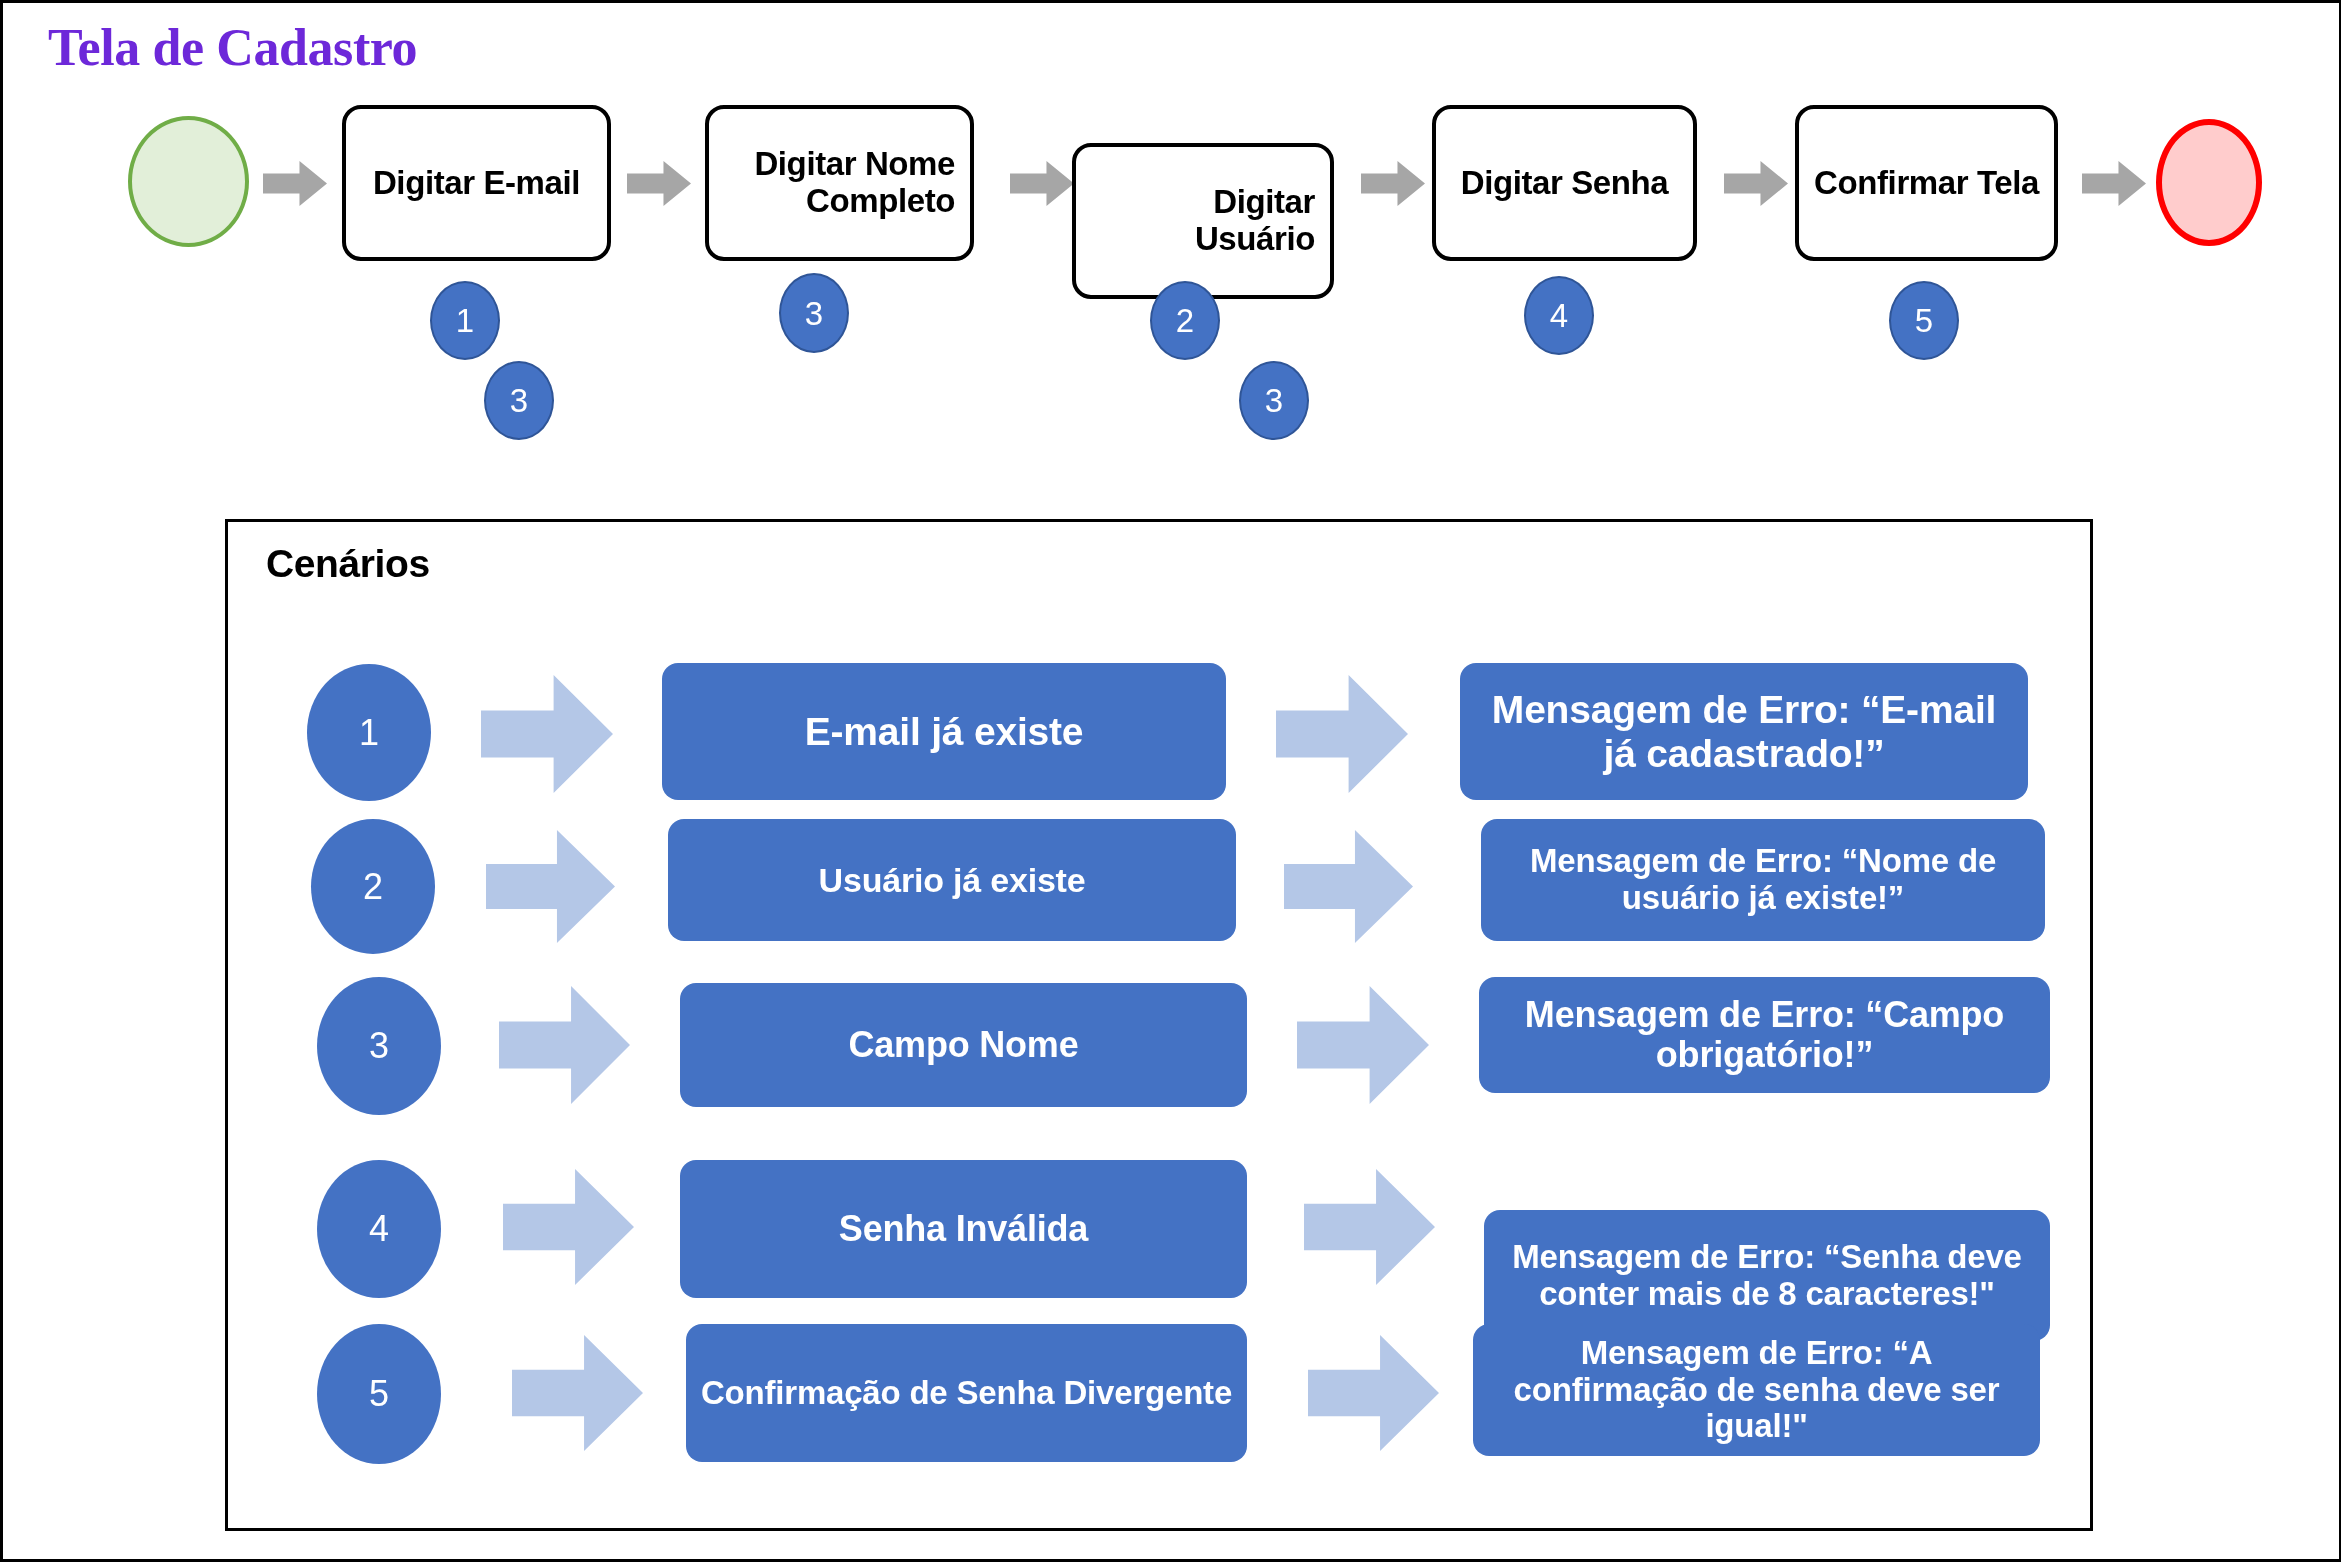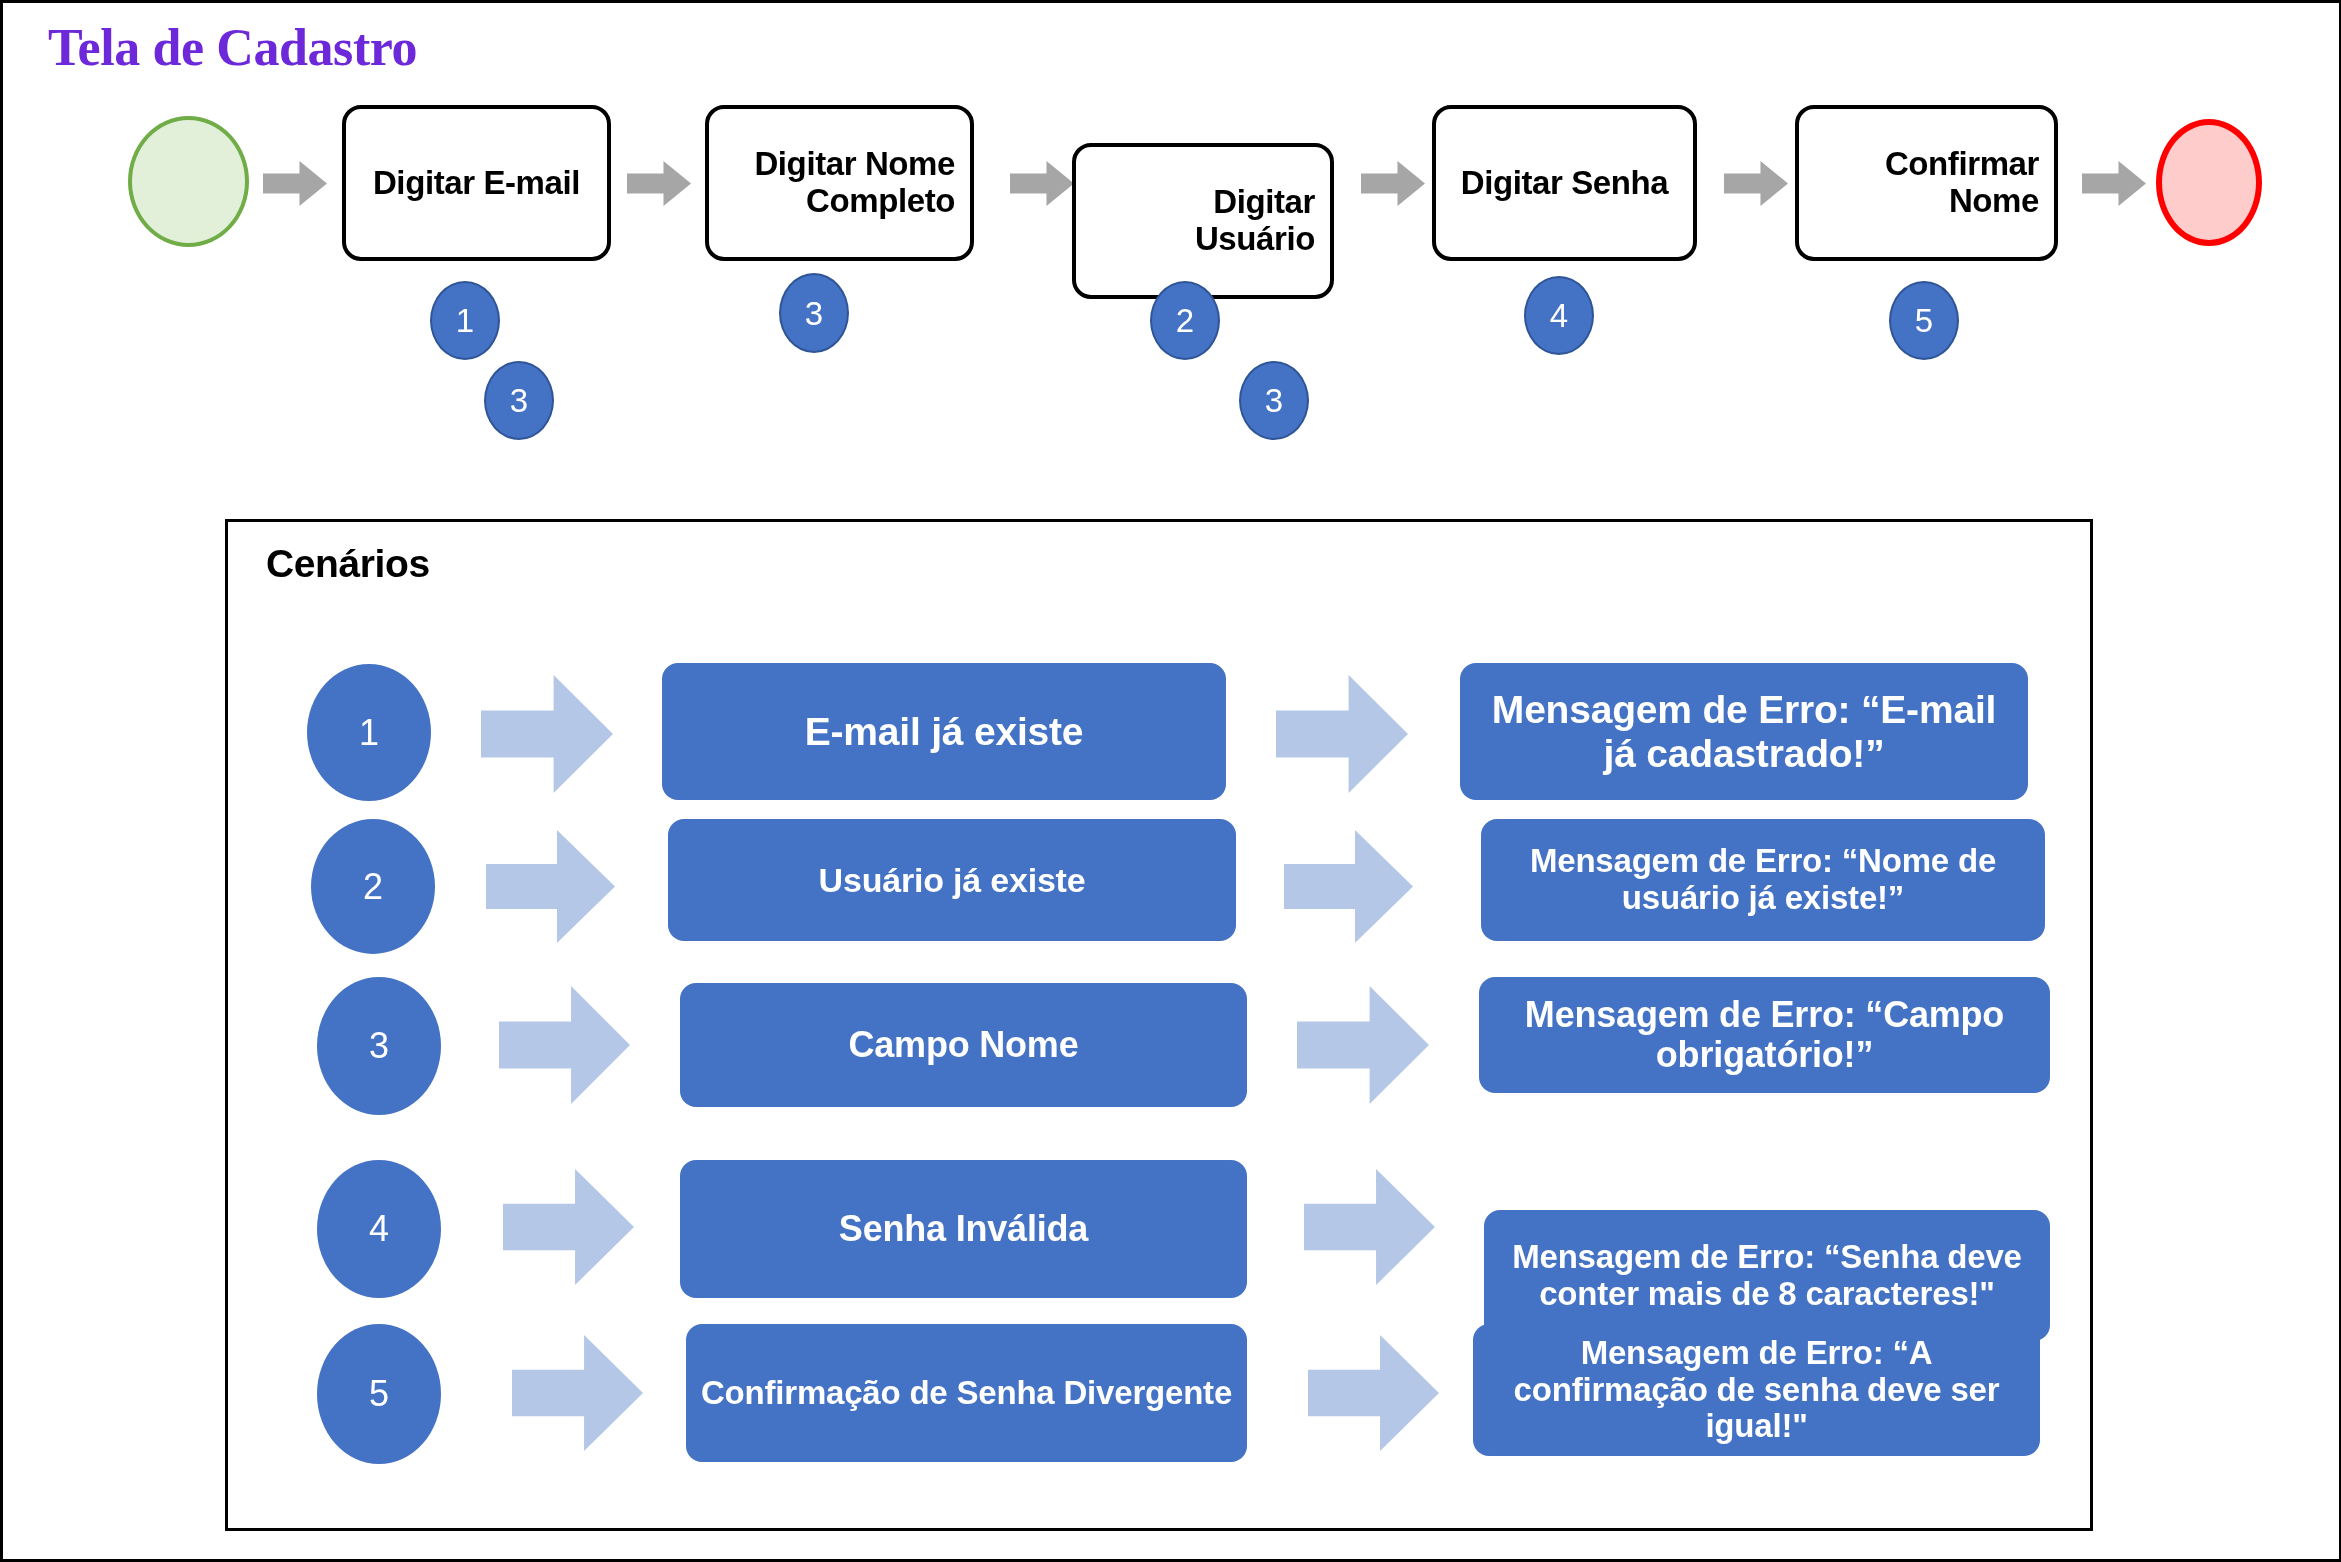--- a/index.html
+++ b/index.html
@@ -139,21 +139,21 @@
 
   <div class="abs flow-arrow" style="left:1358px;top:158px;width:64px;height:45px;"></div>
 
   <div class="abs step-box" style="left:1429px;top:102px;width:265px;height:156px;">
     <span>Digitar Senha</span>
   </div>
 
   <div class="abs flow-arrow" style="left:1721px;top:158px;width:64px;height:45px;"></div>
 
   <div class="abs step-box" style="left:1792px;top:102px;width:263px;height:156px;">
-    <span>Confirmar Nome</span>
+    <span>Confirmar Tela</span>
   </div>
 
   <div class="abs flow-arrow" style="left:2079px;top:158px;width:64px;height:45px;"></div>
 
   <div class="abs terminator" id="end-node"></div>
 
   <div class="abs badge" style="left:427px;top:278px;width:70px;height:79px;">
     <span>1</span>
   </div>
   <div class="abs badge" style="left:481px;top:358px;width:70px;height:79px;">

